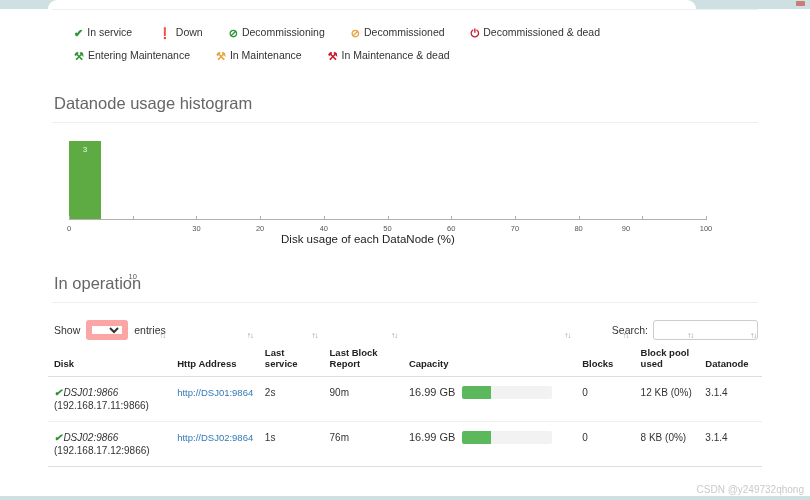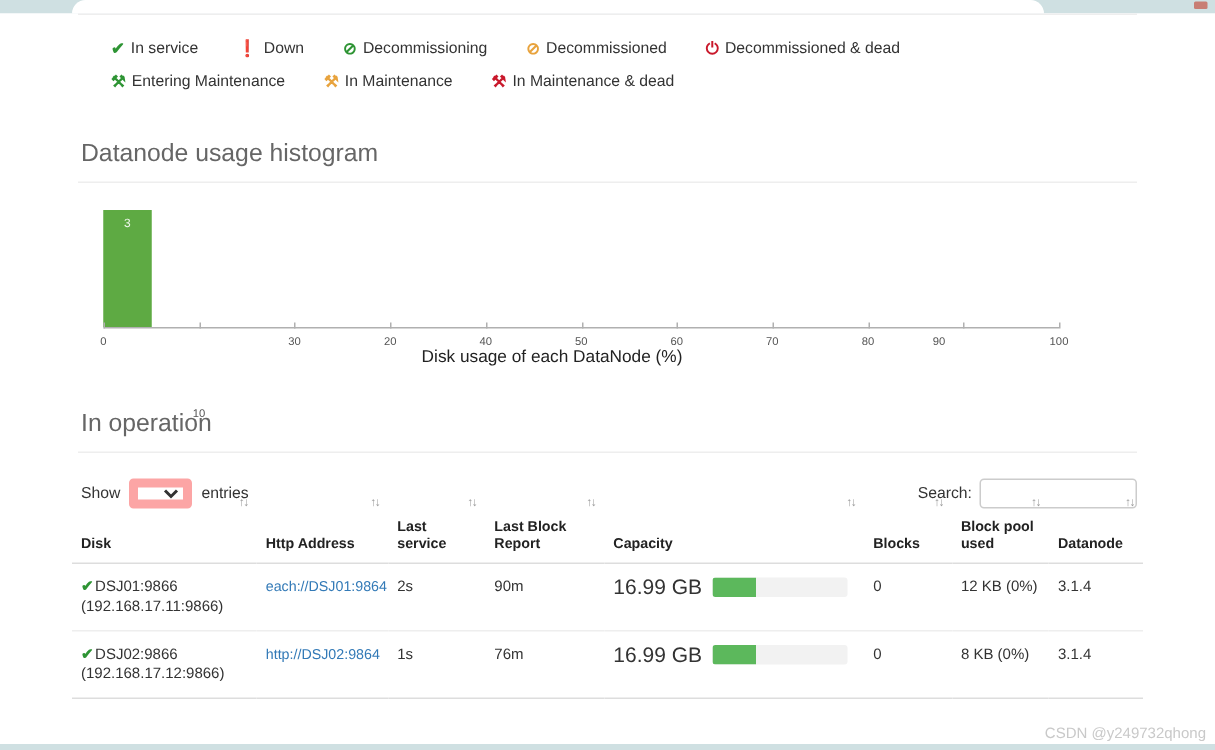--- a/index.html
+++ b/index.html
@@ -210,27 +210,27 @@
 
   .col-node      { width: 118px; }
   .col-http      { width: 84px; }
   .col-contact   { width: 62px; }
   .col-report    { width: 76px; }
   .col-capacity  { width: 166px; }
   .col-blocks    { width: 56px; }
   .col-pool      { width: 62px; }
   .col-version   { width: 60px; }
 
-  .node-name { white-space: nowrap; }
+  .node-name { white-space: nowrap; font-style: italic; }
   .node-check { color: #2e9434; font-weight: bold; font-size: 10px; margin-right: 1px; }
   .node-addr { color: #333333; white-space: nowrap; }
   a.http-link { color: #337ab7; text-decoration: none; font-size: 9.5px; white-space: nowrap; }
 
   .cap-cell { display: flex; align-items: center; gap: 7px; }
-  .cap-text { font-size: 14px; white-space: nowrap; }
+  .cap-text { font-size: 11px; white-space: nowrap; }
   .cap-bar {
     position: relative;
     width: 90px; height: 13px;
     background: #f2f2f2;
     border-radius: 2px;
     overflow: hidden;
     flex: none;
   }
   .cap-bar-fill { position: absolute; left: 0; top: 0; height: 100%; background: #5cb85c; }
 
@@ -339,21 +339,21 @@
           <th><span class="sorticon">↑↓</span><span>Block pool used</span></th>
           <th><span class="sorticon">↑↓</span><span>Datanode</span></th>
         </tr>
     </thead>
     <tbody id="table-body">
         <tr>
           <td>
             <div class="node-name"><span class="node-check">✔</span><span>DSJ01:9866</span></div>
             <div class="node-addr">(192.168.17.11:9866)</div>
           </td>
-          <td><a class="http-link" href="#">each://DSJ01:9864</a></td>
+          <td><a class="http-link" href="#">http://DSJ01:9864</a></td>
           <td>2s</td>
           <td>90m</td>
           <td>
             <div class="cap-cell">
               <span class="cap-text">16.99 GB</span>
               <span class="cap-bar">
                 <span class="cap-bar-fill" style="width: 32%;"></span>
               </span>
             </div>
           </td>

